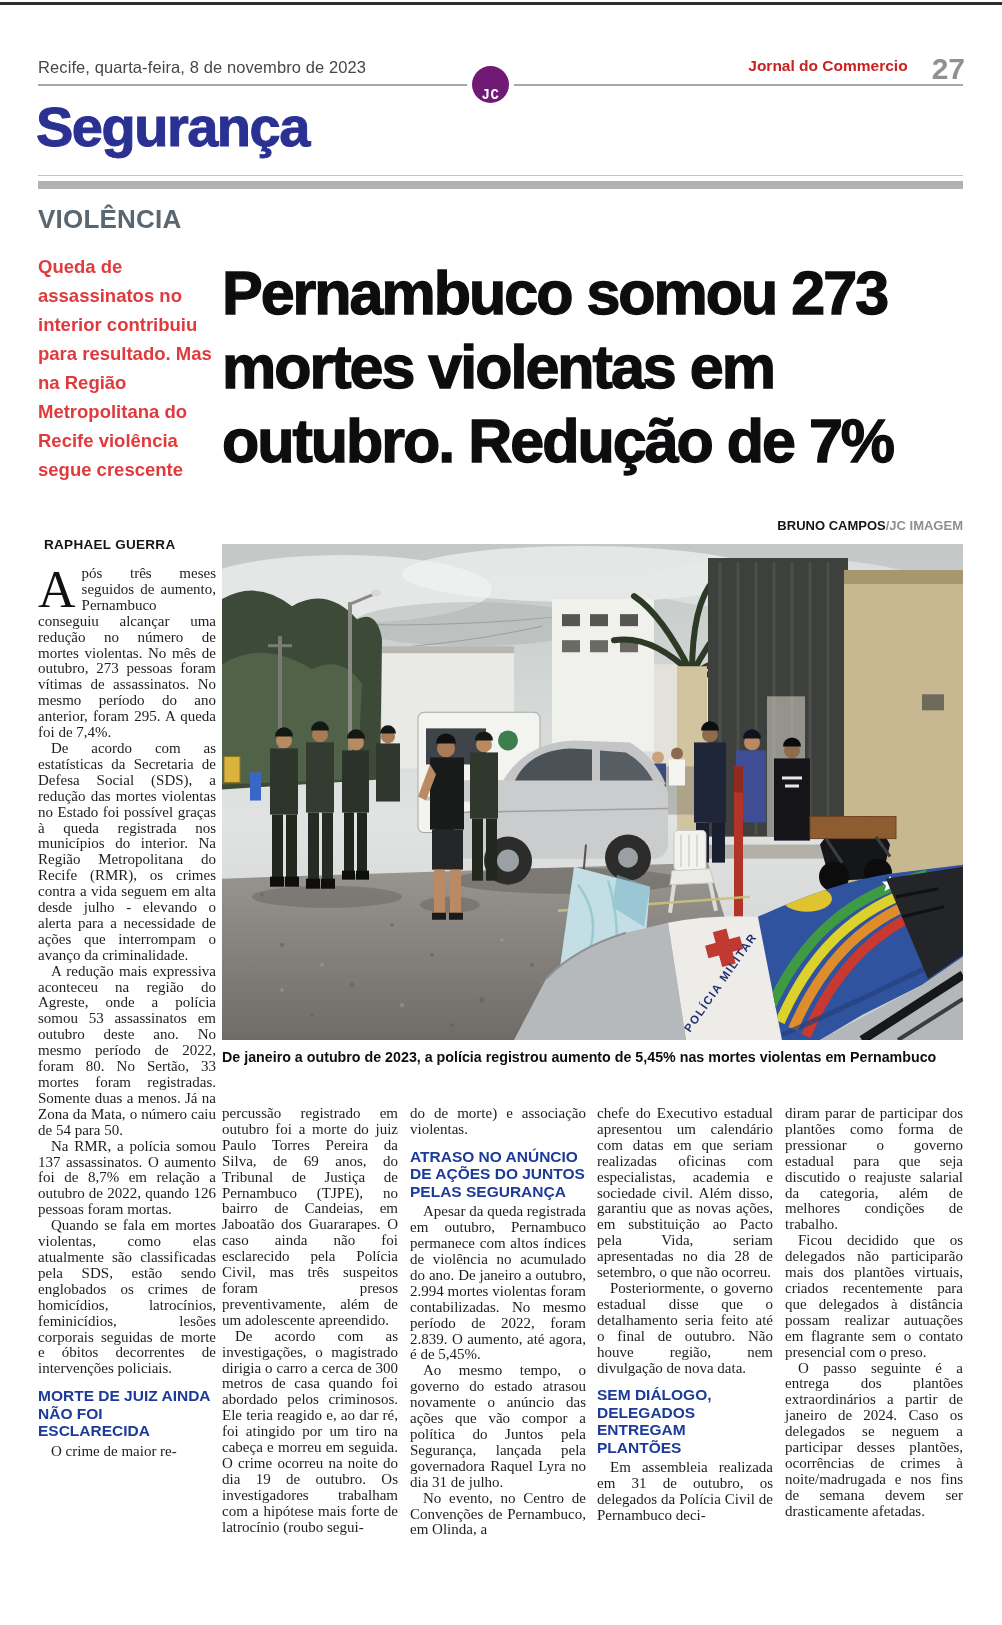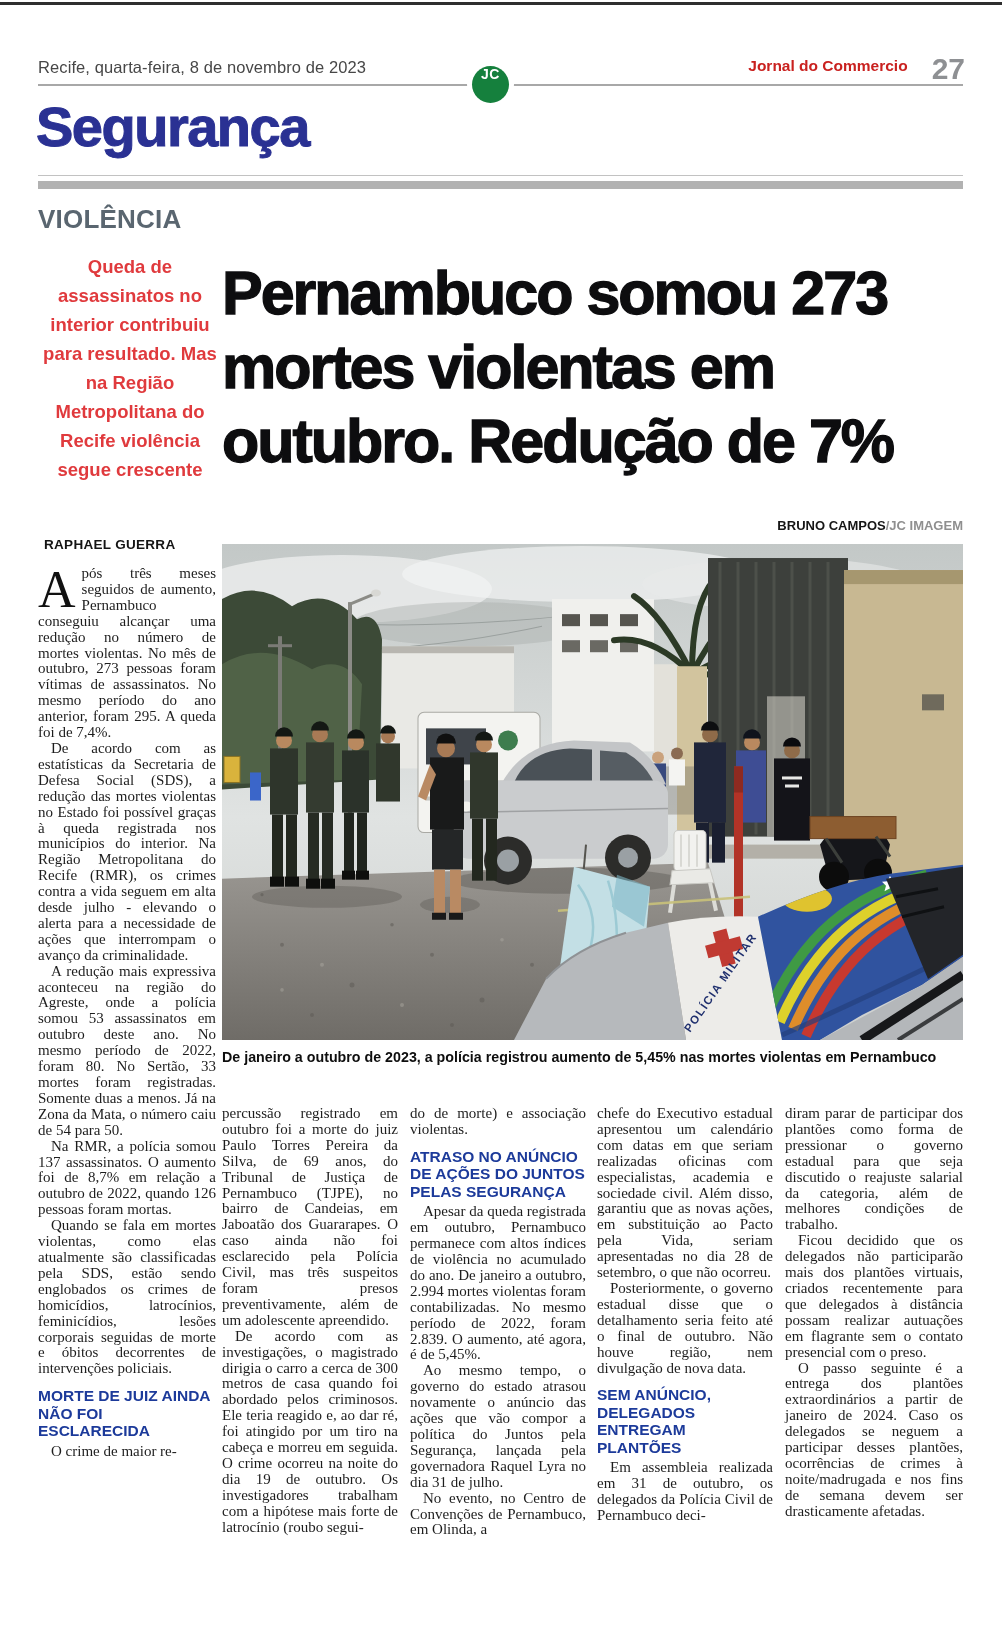--- a/index.html
+++ b/index.html
@@ -7,33 +7,33 @@
         font-family:"Liberation Sans",sans-serif;}
   .abs{position:absolute;}
 
   
   #top-edge{left:0;top:2px;width:1002px;height:3px;background:#2e2e2e;}
   #date-line{left:38px;top:58px;font-size:16.5px;color:#474747;letter-spacing:.1px;}
   #brand-block{left:640px;top:52px;width:325px;text-align:right;white-space:nowrap;}
   #brand-name{font-size:15.5px;font-weight:700;color:#c9211f;vertical-align:8px;}
   #page-number{font-size:30px;font-weight:700;color:#8e9093;margin-left:24px;}
   #masthead-rule{left:38px;top:84px;width:925px;height:2px;background:#a8a8a8;}
-  #jc-logo{left:472px;top:66px;width:37px;height:37px;border-radius:50%;background:#15803d;
-           box-shadow:0 0 0 5px #ffffff;display:flex;align-items:flex-start;justify-content:center;}
+  #jc-logo{left:472px;top:66px;width:37px;height:37px;border-radius:50%;background:#701a75;
+           box-shadow:0 0 0 5px #ffffff;display:flex;align-items:flex-end;justify-content:center;font-family:Liberation Mono, monospace;}
   #jc-logo span{color:#fff;font-weight:700;font-size:14px;letter-spacing:.5px;}
 
   
   #section-title{left:36px;top:94px;font-size:56px;font-weight:700;color:#2a3193;letter-spacing:-1.5px;
                  -webkit-text-stroke:1px #2a3193;}
   #section-thin-rule{left:38px;top:175px;width:925px;height:1px;background:#c2c2c2;}
   #section-bar{left:38px;top:181px;width:925px;height:8px;background:#b2b2b2;}
   #kicker{left:38px;top:204px;font-size:26px;font-weight:700;color:#5a6670;letter-spacing:.2px;}
 
   
-  #deck{left:38px;top:252px;width:184px;font-size:18.5px;line-height:29px;font-weight:700;color:#e03a3d;text-align:center;}
+  #deck{left:38px;top:252px;width:184px;font-size:18.5px;line-height:29px;font-weight:700;color:#e03a3d;}
   #headline{left:222px;top:256px;width:760px;font-size:61px;line-height:74px;font-weight:700;
             color:#0d0d0f;letter-spacing:-2px;-webkit-text-stroke:1.3px #0d0d0f;}
 
   
   #photo-credit{left:222px;top:518px;width:741px;text-align:right;font-size:13px;font-weight:700;color:#161616;}
   #photo-credit .agency{color:#8f8f8f;}
   #photo-frame{left:222px;top:544px;width:741px;height:496px;background:#cfd2d1;}
   #photo-frame svg{display:block;}
   #byline{left:38px;top:537px;font-size:13.5px;font-weight:700;color:#141414;letter-spacing:.3px;margin-left:6px;}
   #caption{left:222px;top:1048px;width:760px;font-size:15px;font-weight:700;color:#0e0e0e;
@@ -357,21 +357,21 @@
     <p>do de morte) e associação violentas.</p>
     <div class="subhead">ATRASO NO ANÚNCIO DE AÇÕES DO JUNTOS PELAS SEGURANÇA</div>
     <p class="ind">Apesar da queda registrada em outubro, Pernambuco permanece com altos índices de violência no acumulado do ano. De janeiro a outubro, 2.994 mortes violentas foram contabilizadas. No mesmo período de 2022, foram 2.839. O aumento, até agora, é de 5,45%.</p>
     <p class="ind">Ao mesmo tempo, o governo do estado atrasou novamente o anúncio das ações que vão compor a política do Juntos pela Segurança, lançada pela governadora Raquel Lyra no dia 31 de julho.</p>
     <p class="ind">No evento, no Centro de Convenções de Pernambuco, em Olinda, a</p>
   </div>
 
   <div class="col" id="col4">
     <p>chefe do Executivo estadual apresentou um calendário com datas em que seriam realizadas oficinas com especialistas, academia e sociedade civil. Além disso, garantiu que as novas ações, em substituição ao Pacto pela Vida, seriam apresentadas no dia 28 de setembro, o que não ocorreu.</p>
     <p class="ind">Posteriormente, o governo estadual disse que o detalhamento seria feito até o final de outubro. Não houve região, nem divulgação de nova data.</p>
-    <div class="subhead">SEM ANÚNCIO, DELEGADOS ENTREGAM PLANTÕES</div>
+    <div class="subhead">SEM DIÁLOGO, DELEGADOS ENTREGAM PLANTÕES</div>
     <p class="ind">Em assembleia realizada em 31 de outubro, os delegados da Polícia Civil de Pernambuco deci-</p>
   </div>
 
   <div class="col" id="col5">
     <p>diram parar de participar dos plantões como forma de pressionar o governo estadual para que seja discutido o reajuste salarial da categoria, além de melhores condições de trabalho.</p>
     <p class="ind">Ficou decidido que os delegados não participarão mais dos plantões virtuais, criados recentemente para que delegados à distância possam realizar autuações em flagrante sem o contato presencial com o preso.</p>
     <p class="ind">O passo seguinte é a entrega dos plantões extraordinários a partir de janeiro de 2024. Caso os delegados se neguem a participar desses plantões, ocorrências de crimes à noite/madrugada e nos fins de semana devem ser drasticamente afetadas.</p>
   </div>
 
 </div>

